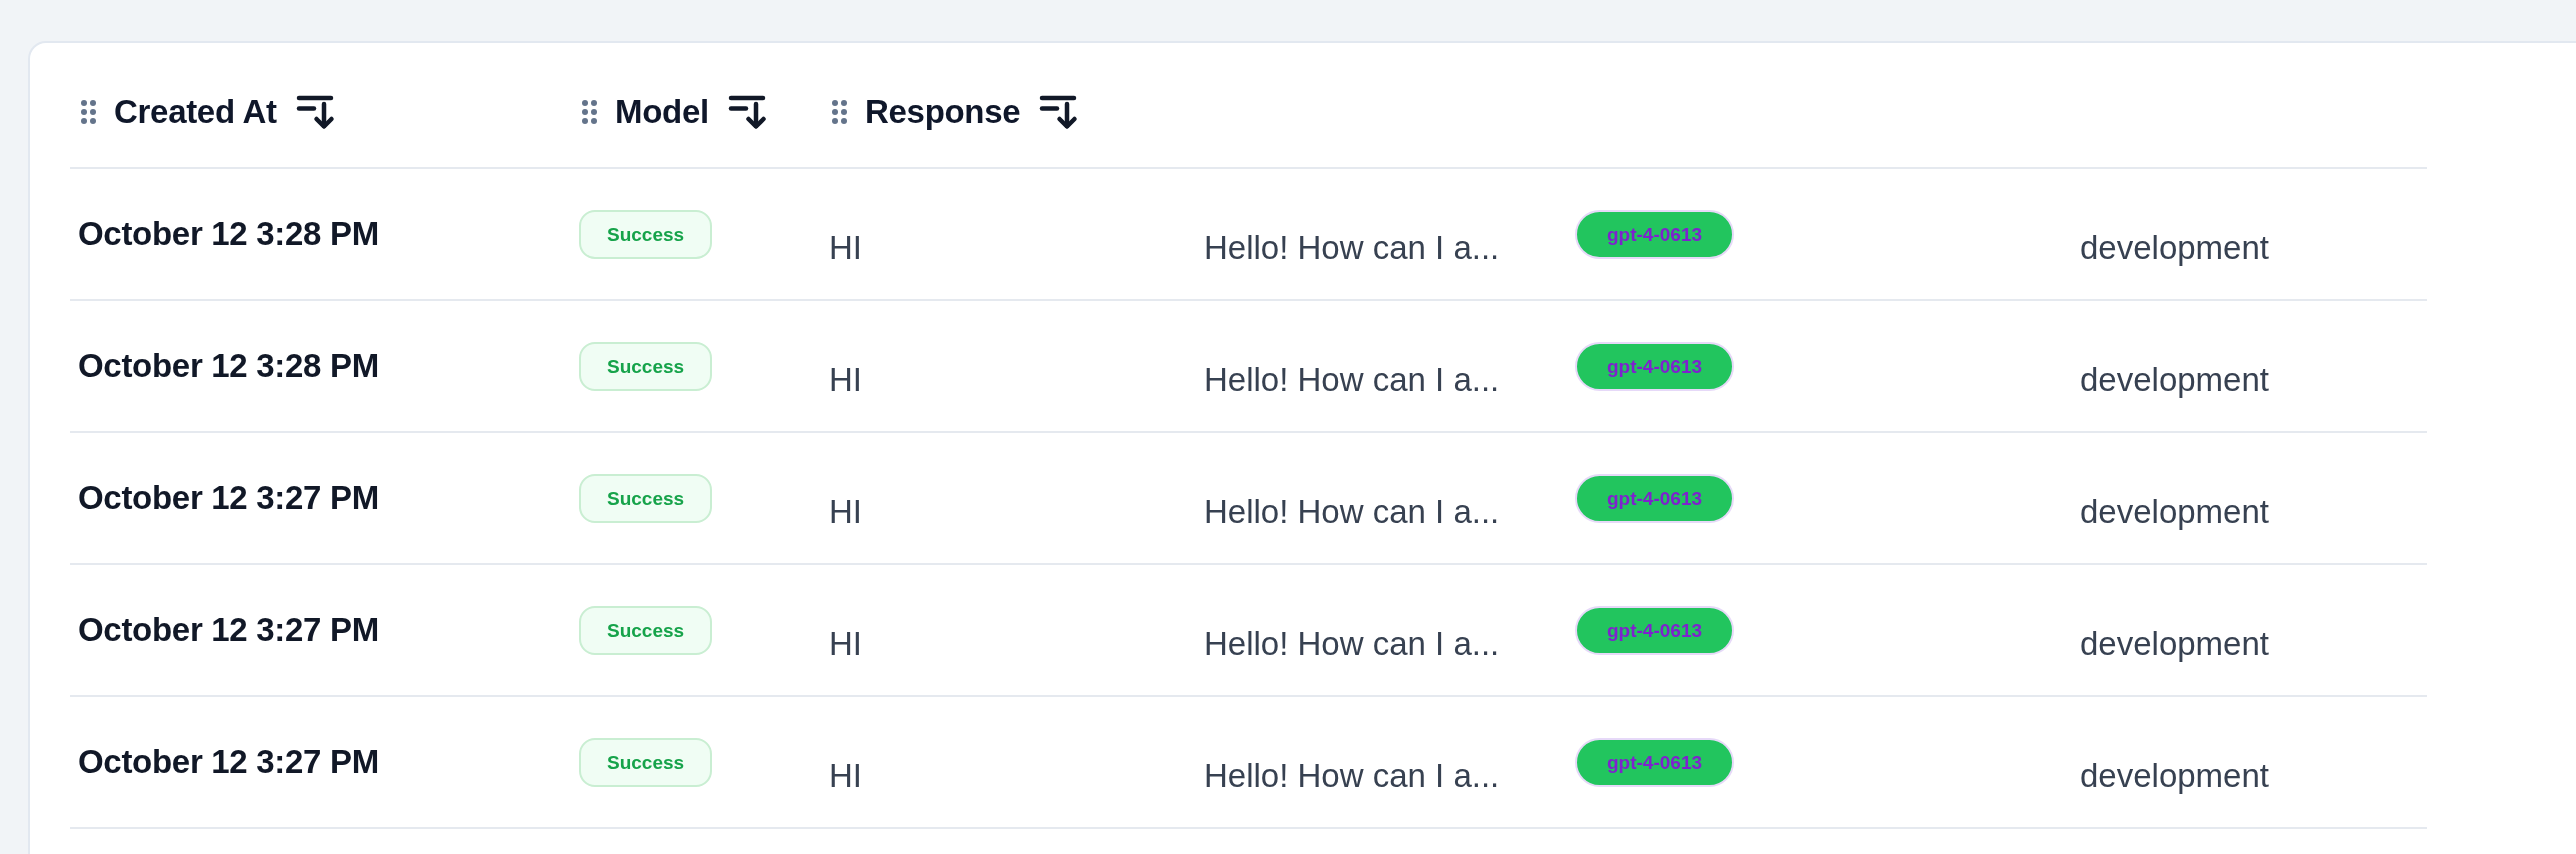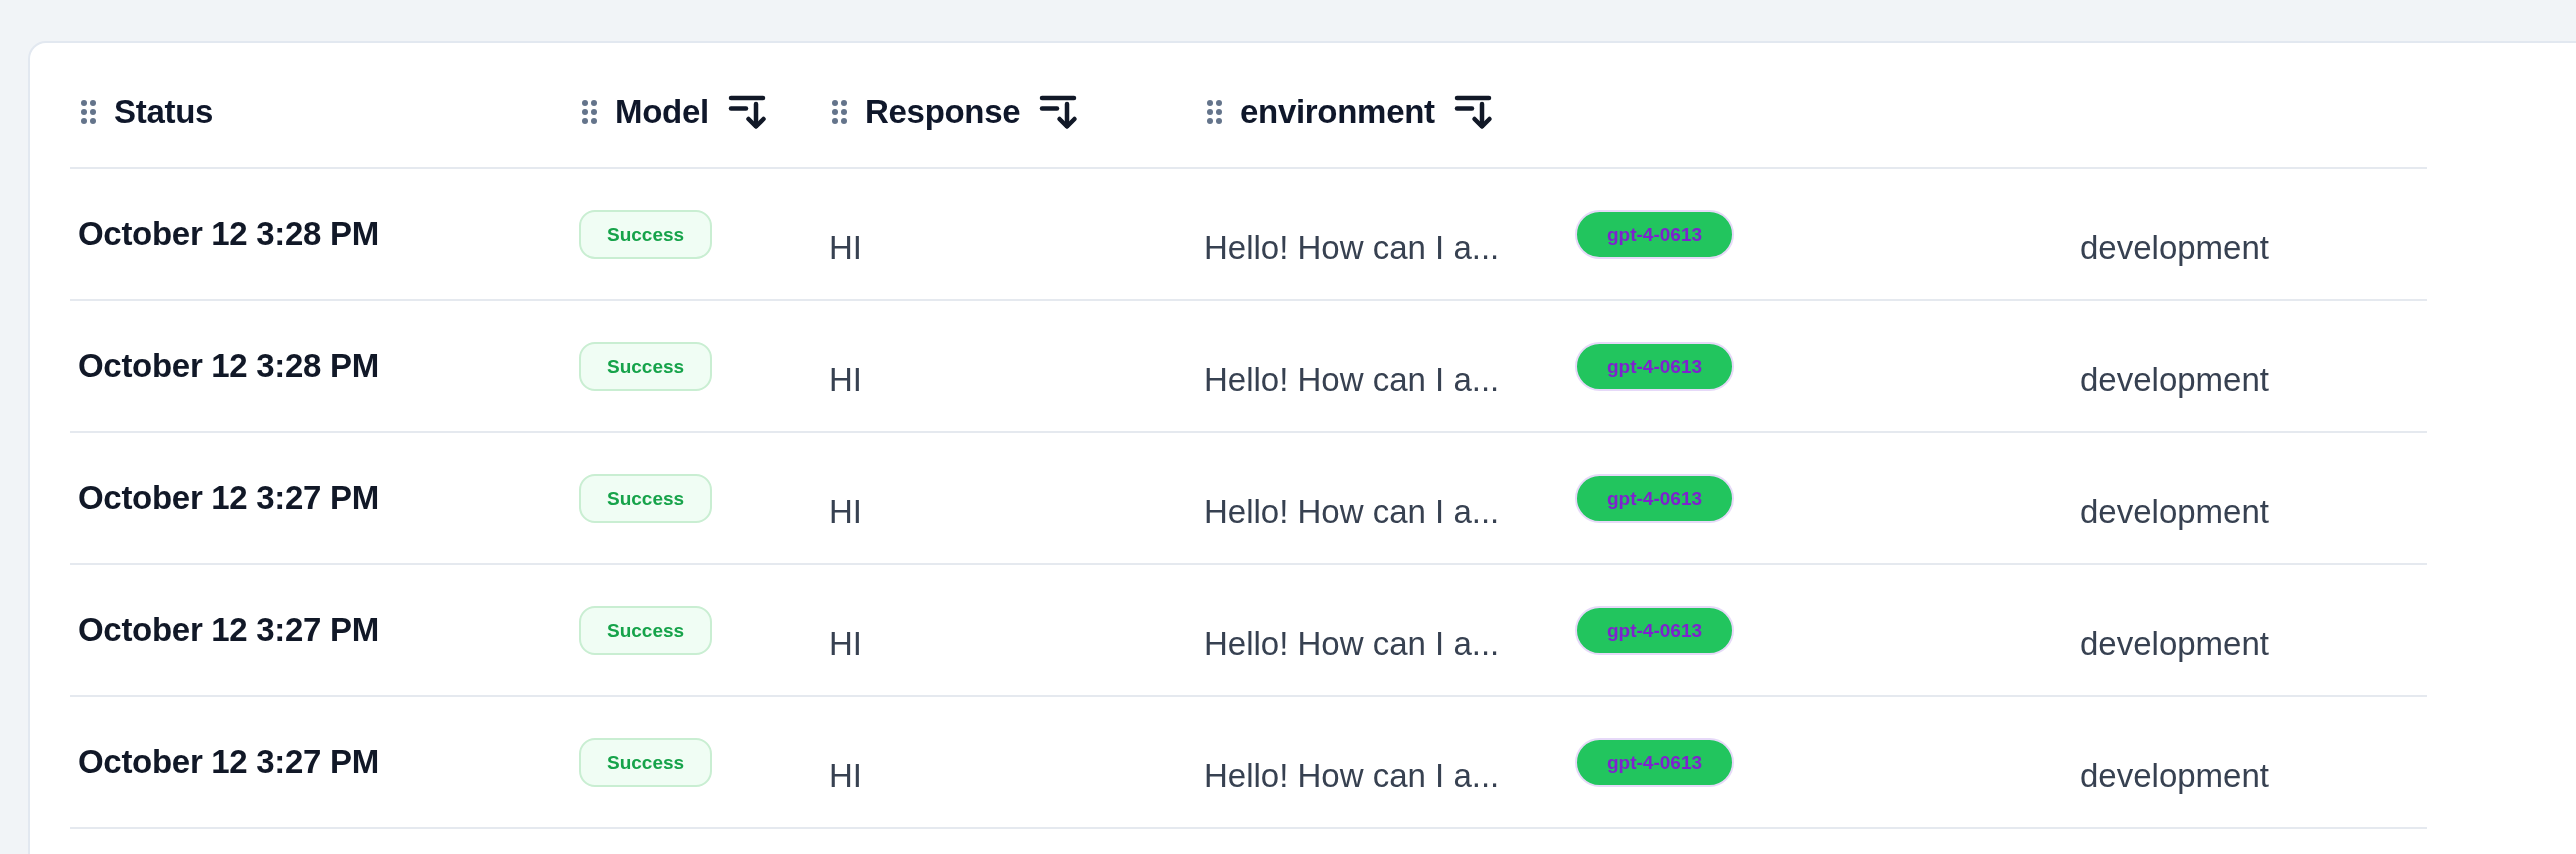--- a/index.html
+++ b/index.html
@@ -88,22 +88,29 @@
     <span class="drag-handle">
       <svg width="21" height="32" viewBox="0 0 21 32" fill="#64748b" xmlns="http://www.w3.org/2000/svg">
         <circle cx="6" cy="7" r="3"></circle>
               <circle cx="15" cy="7" r="3"></circle>
         <circle cx="6" cy="16" r="3"></circle>
               <circle cx="15" cy="16" r="3"></circle>
         <circle cx="6" cy="25" r="3"></circle>
               <circle cx="15" cy="25" r="3"></circle>
       </svg>
     </span>
-    <span>Status</span>
-
+    <span>Created At</span>
+    <span class="sort-icon">
+      <svg width="44" height="40" viewBox="0 0 44 40" fill="none" xmlns="http://www.w3.org/2000/svg" stroke="#111827" stroke-width="4.5" stroke-linecap="round" stroke-linejoin="round">
+        <path d="M4 6 H36"></path>
+        <path d="M4 16.5 H19"></path>
+        <path d="M29 12 V34"></path>
+        <path d="M21.5 27 L29 34.5 L36.5 27"></path>
+      </svg>
+    </span>
   </div>
         <div class="cell header-cell">
     <span class="drag-handle">
       <svg width="21" height="32" viewBox="0 0 21 32" fill="#64748b" xmlns="http://www.w3.org/2000/svg">
         <circle cx="6" cy="7" r="3"></circle>
               <circle cx="15" cy="7" r="3"></circle>
         <circle cx="6" cy="16" r="3"></circle>
               <circle cx="15" cy="16" r="3"></circle>
         <circle cx="6" cy="25" r="3"></circle>
               <circle cx="15" cy="25" r="3"></circle>
@@ -133,41 +140,20 @@
     <span>Response</span>
     <span class="sort-icon">
       <svg width="44" height="40" viewBox="0 0 44 40" fill="none" xmlns="http://www.w3.org/2000/svg" stroke="#111827" stroke-width="4.5" stroke-linecap="round" stroke-linejoin="round">
         <path d="M4 6 H36"></path>
         <path d="M4 16.5 H19"></path>
         <path d="M29 12 V34"></path>
         <path d="M21.5 27 L29 34.5 L36.5 27"></path>
       </svg>
     </span>
   </div>
-        <div class="cell header-cell">
-    <span class="drag-handle">
-      <svg width="21" height="32" viewBox="0 0 21 32" fill="#64748b" xmlns="http://www.w3.org/2000/svg">
-        <circle cx="6" cy="7" r="3"></circle>
-              <circle cx="15" cy="7" r="3"></circle>
-        <circle cx="6" cy="16" r="3"></circle>
-              <circle cx="15" cy="16" r="3"></circle>
-        <circle cx="6" cy="25" r="3"></circle>
-              <circle cx="15" cy="25" r="3"></circle>
-      </svg>
-    </span>
-    <span>environment</span>
-    <span class="sort-icon">
-      <svg width="44" height="40" viewBox="0 0 44 40" fill="none" xmlns="http://www.w3.org/2000/svg" stroke="#111827" stroke-width="4.5" stroke-linecap="round" stroke-linejoin="round">
-        <path d="M4 6 H36"></path>
-        <path d="M4 16.5 H19"></path>
-        <path d="M29 12 V34"></path>
-        <path d="M21.5 27 L29 34.5 L36.5 27"></path>
-      </svg>
-    </span>
-  </div>
       </div>
     <div>
         <div class="grid-row data-row">
     <div class="cell">
       <span class="cell-date">October 12 3:28 PM</span>
     </div>
     <div class="cell">
       <span class="badge badge-success">Success</span>
     </div>
     <div class="cell">

